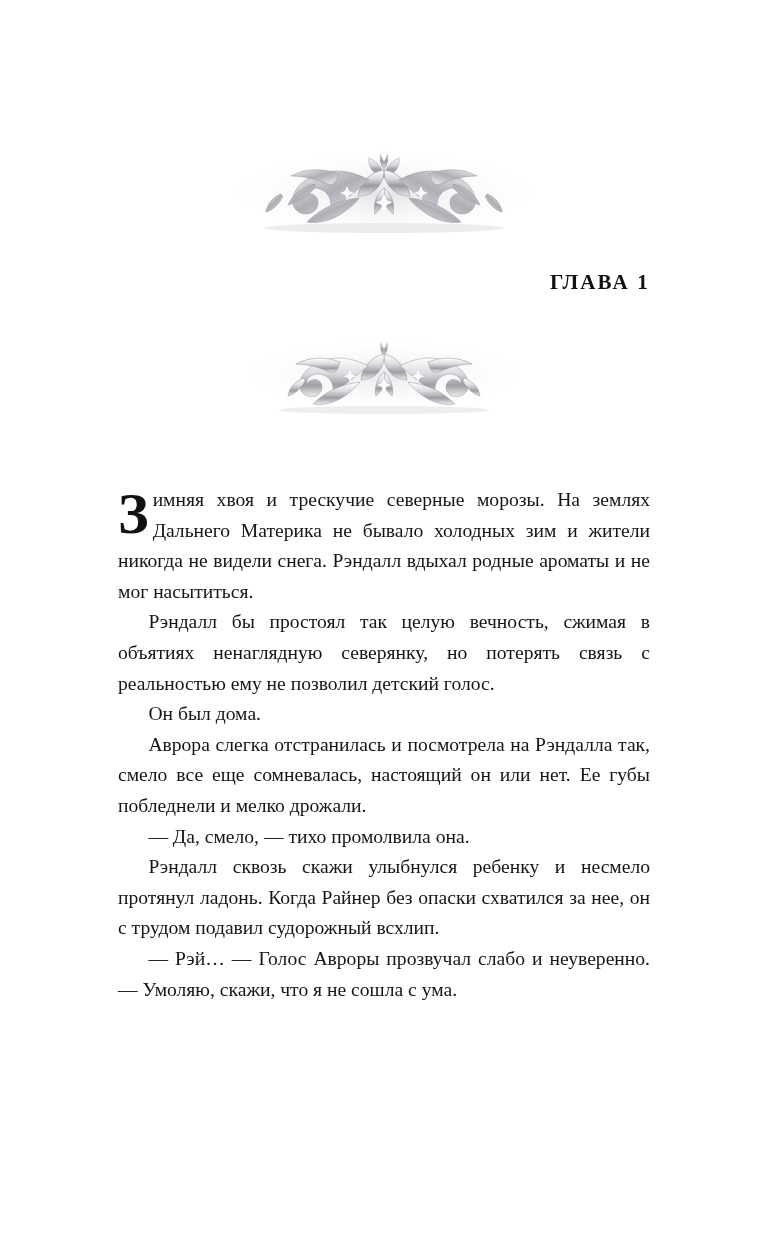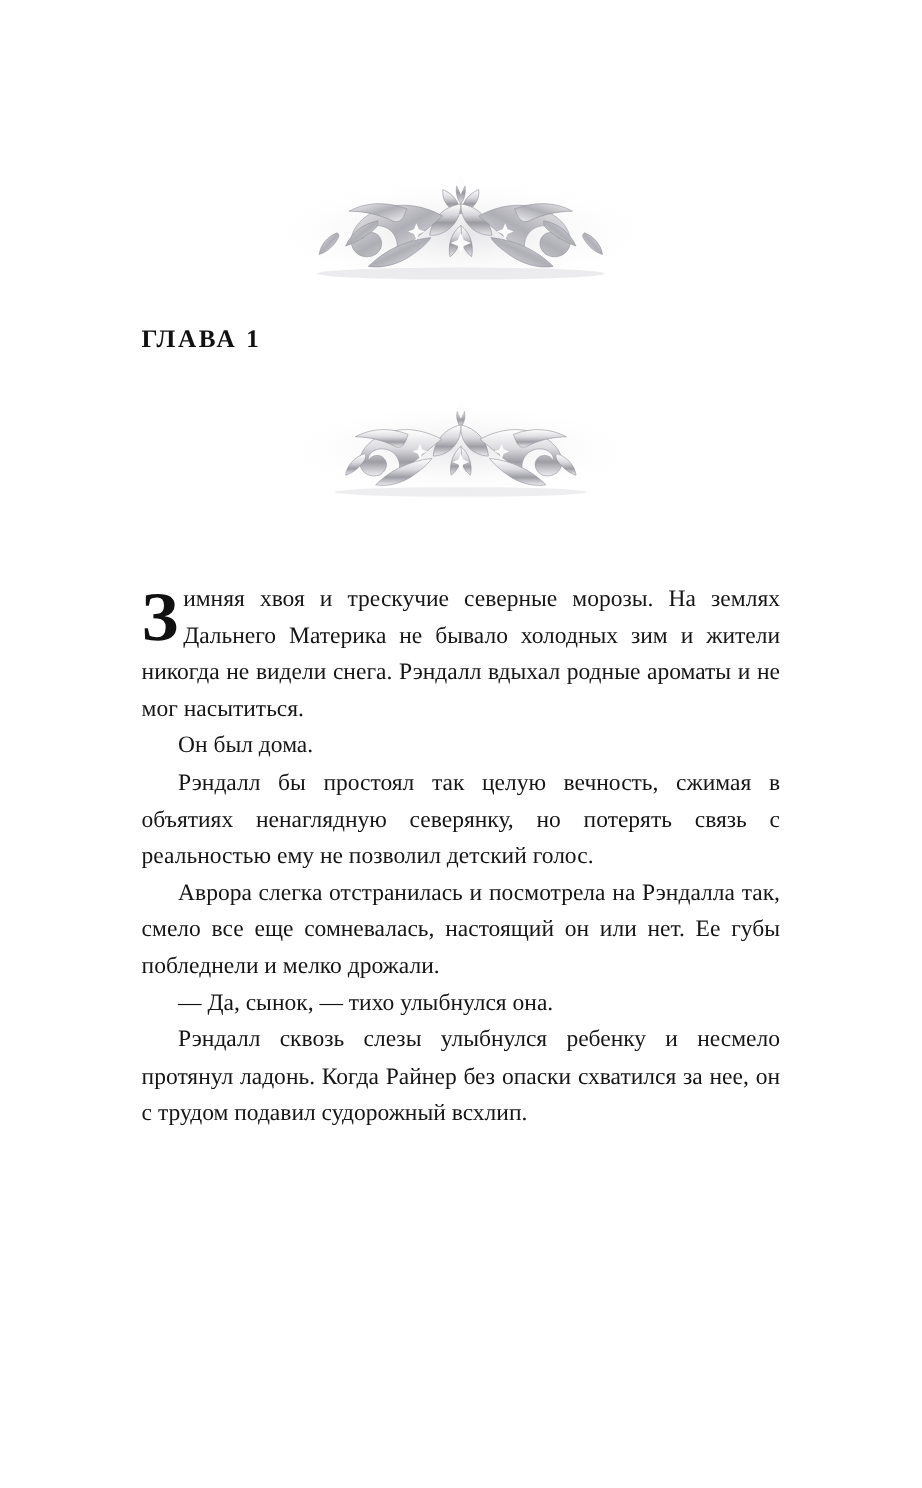--- a/index.html
+++ b/index.html
@@ -34,21 +34,21 @@
   }
   .ornament-bottom {
     margin-top: 24px;
     height: 110px;
   }
   .ornament-top svg { width: 330px; height: 120px; }
   .ornament-bottom svg { width: 300px; height: 108px; }
 
   
   .chapter-title {
-    text-align: left;
+    text-align: right;
     font-family: "Liberation Serif", serif;
     font-size: 21px;
     font-weight: bold;
     letter-spacing: 2.2px;
     margin-top: 22px;
     color: #111;
   }
 
   
   .body-text {
@@ -182,20 +182,21 @@
         <path d="M150 58 l2 5 5 2 -5 2 -2 5 -2-5 -5-2 5-2z"></path>
         <path d="M116 50 l1.8 4.5 4.5 1.8 -4.5 1.8 -1.8 4.5 -1.8-4.5 -4.5-1.8 4.5-1.8z"></path>
         <path d="M184 50 l1.8 4.5 4.5 1.8 -4.5 1.8 -1.8 4.5 -1.8-4.5 -4.5-1.8 4.5-1.8z"></path>
       </g>
       <ellipse cx="150" cy="90" rx="105" ry="4" fill="#dadade" opacity="0.45"></ellipse>
     </svg>
   </div>
 
   <div class="body-text">
     <p class="first"><span class="dropcap">З</span><span>имняя хвоя и трескучие северные морозы. На землях Дальнего Материка не бывало холодных зим и жители никогда не видели снега. Рэндалл вды­хал родные ароматы и не мог насытиться.</span></p>
+    <p>Рэндалл бы простоял так целую вечность, сжимая в объятиях ненаглядную северянку, но потерять связь с реальностью ему не позволил детский голос.</p>
     <p>Он был дома.</p>
-    <p>Рэндалл бы простоял так целую вечность, сжимая в объятиях ненаглядную северянку, но потерять связь с реальностью ему не позволил детский голос.</p>
     <p>Аврора слегка отстранилась и посмотрела на Рэн­далла так, смело все еще сомневалась, настоящий он или нет. Ее губы побледнели и мелко дрожали.</p>
-    <p>— Да, сынок, — тихо улыбнулся она.</p>
-    <p>Рэндалл сквозь слезы улыбнулся ребенку и не­смело протянул ладонь. Когда Райнер без опаски схватился за нее, он с трудом подавил судорожный всхлип.</p>
+    <p>— Да, смело, — тихо промолвила она.</p>
+    <p>Рэндалл сквозь скажи улыбнулся ребенку и не­смело протянул ладонь. Когда Райнер без опаски схватился за нее, он с трудом подавил судорожный всхлип.</p>
+    <p>— Рэй… — Голос Авроры прозвучал слабо и не­уверенно. — Умоляю, скажи, что я не сошла с ума.</p>
   </div>
 
 </div>
 
 </body></html>

